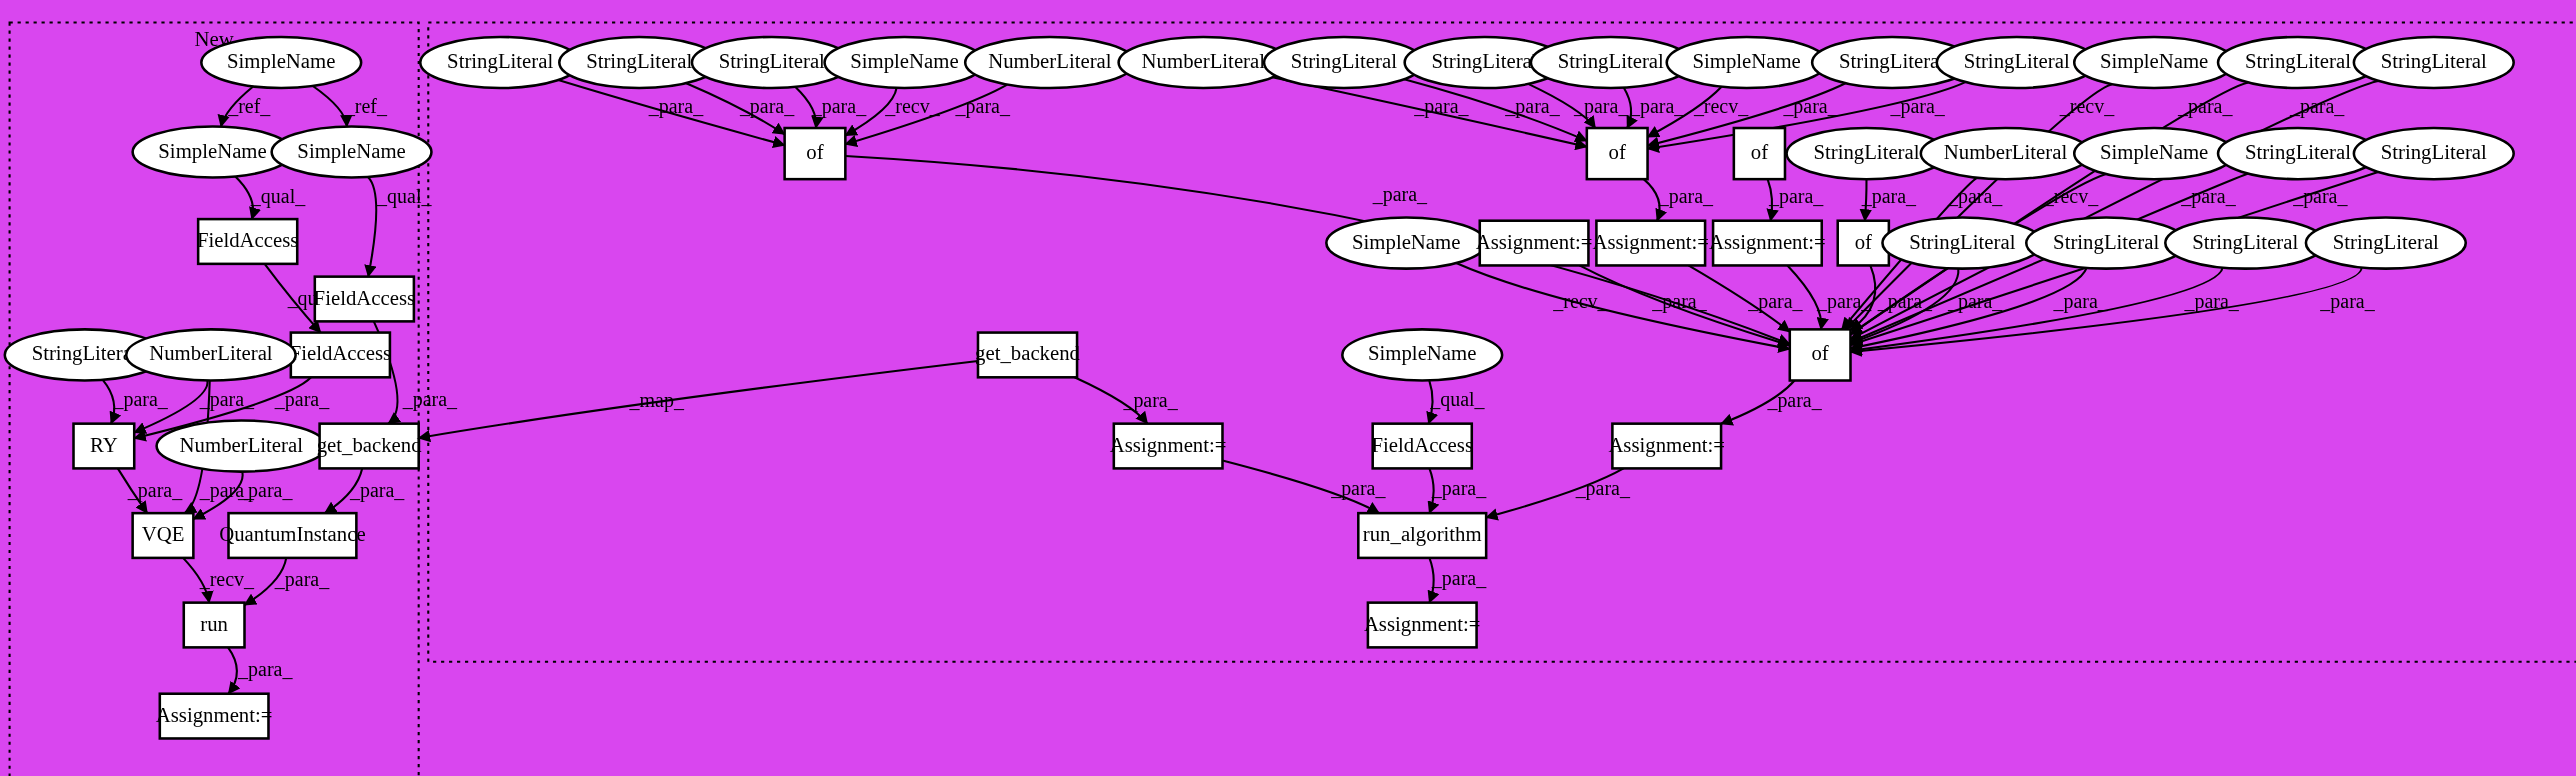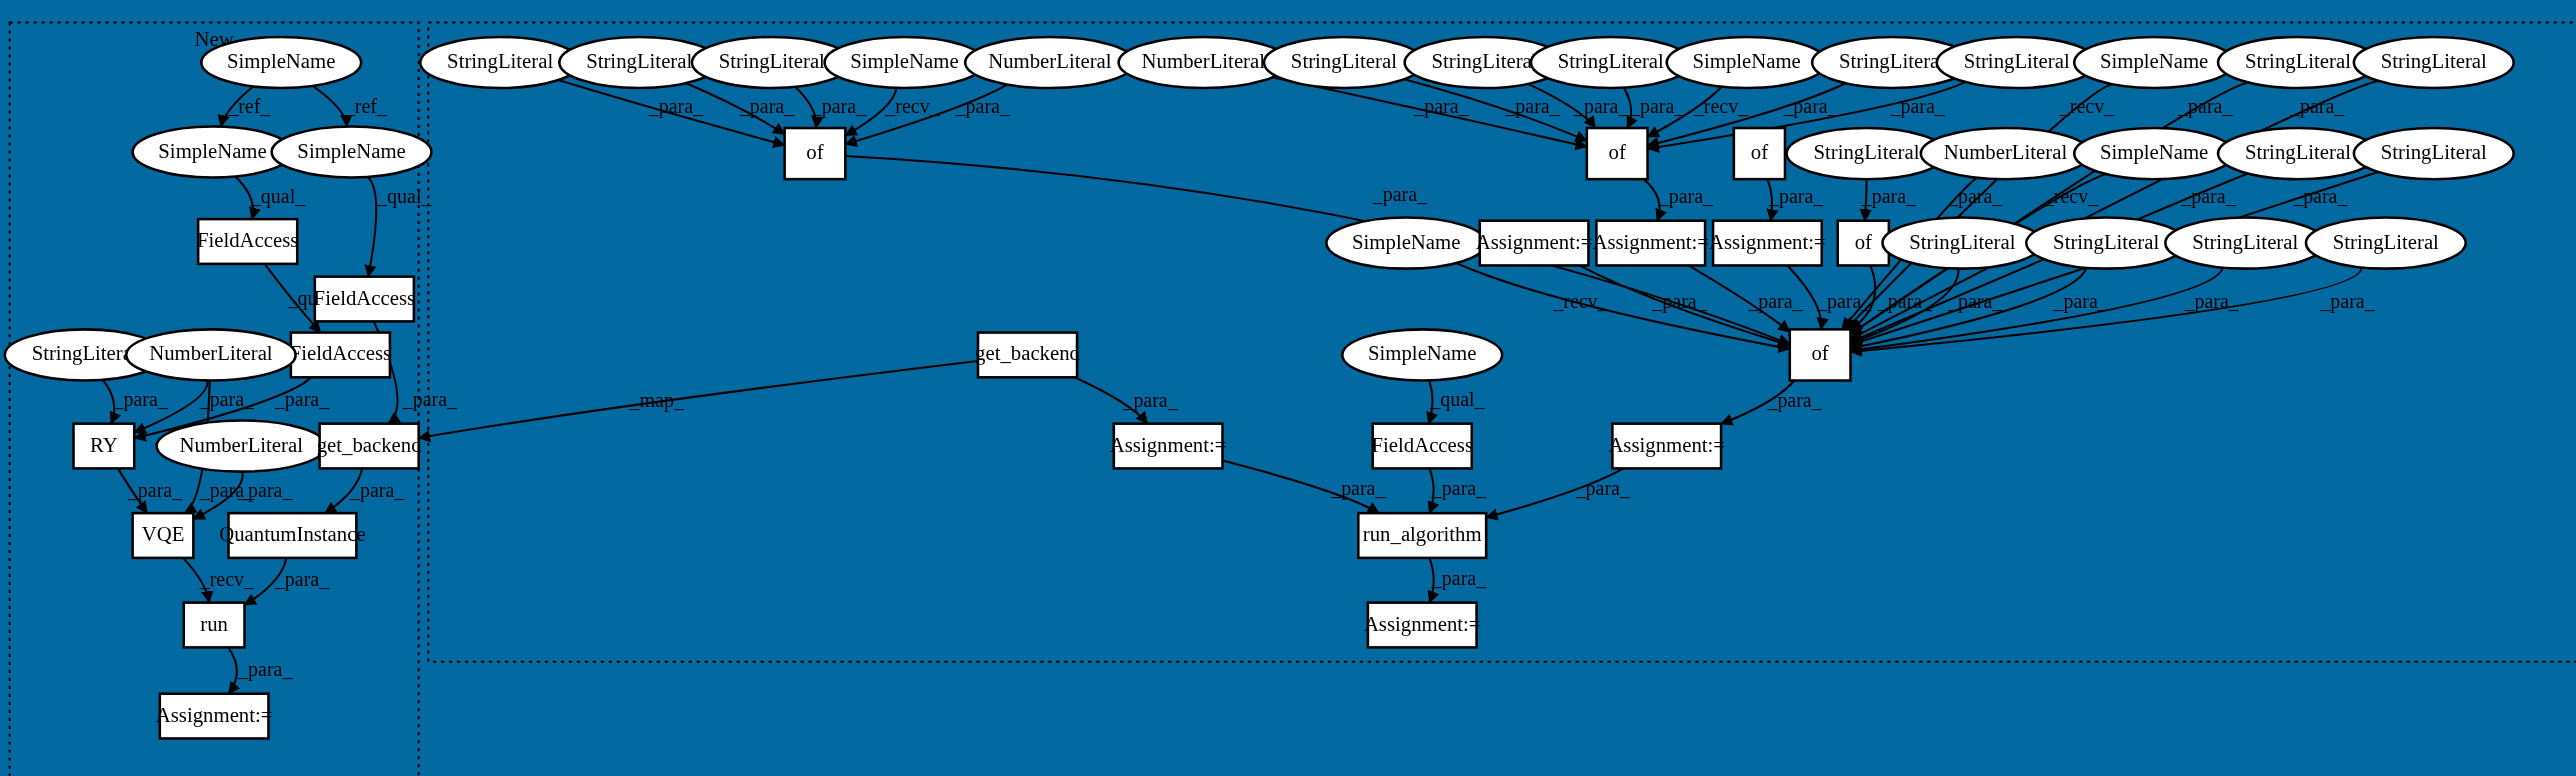--- a/index.html
+++ b/index.html
@@ -1,16 +1,16 @@
 <!DOCTYPE html>
 <html style="font-size:12.8px"><head>
 <meta charset="utf-8">
 <style>
   html,body{margin:0;padding:0;background:#ffffff;}
-  #root{position:relative;width:2576px;height:777px;background:#0369a1;
+  #root{position:relative;width:2576px;height:777px;background:#d946ef;
         font-family:"Liberation Serif","DejaVu Serif",serif;}
   svg{display:block;}
   .nd-ell,.nd-box{fill:#ffffff;stroke:#000000;stroke-width:1.6;}
   .nd-label{font-family:"Liberation Serif","DejaVu Serif",serif;font-size:13px;
             fill:#000000;text-anchor:middle;dominant-baseline:middle;}
   .edge{fill:none;stroke:#000000;stroke-width:1.3;}
   .elabel{font-family:"Liberation Serif","DejaVu Serif",serif;font-size:12.5px;
           fill:#000000;text-anchor:middle;dominant-baseline:middle;}
   .cluster-box{fill:none;stroke:#000000;stroke-width:1.3;stroke-dasharray:2 3;}
   .cluster-title{font-family:"Liberation Serif","DejaVu Serif",serif;font-size:13px;

